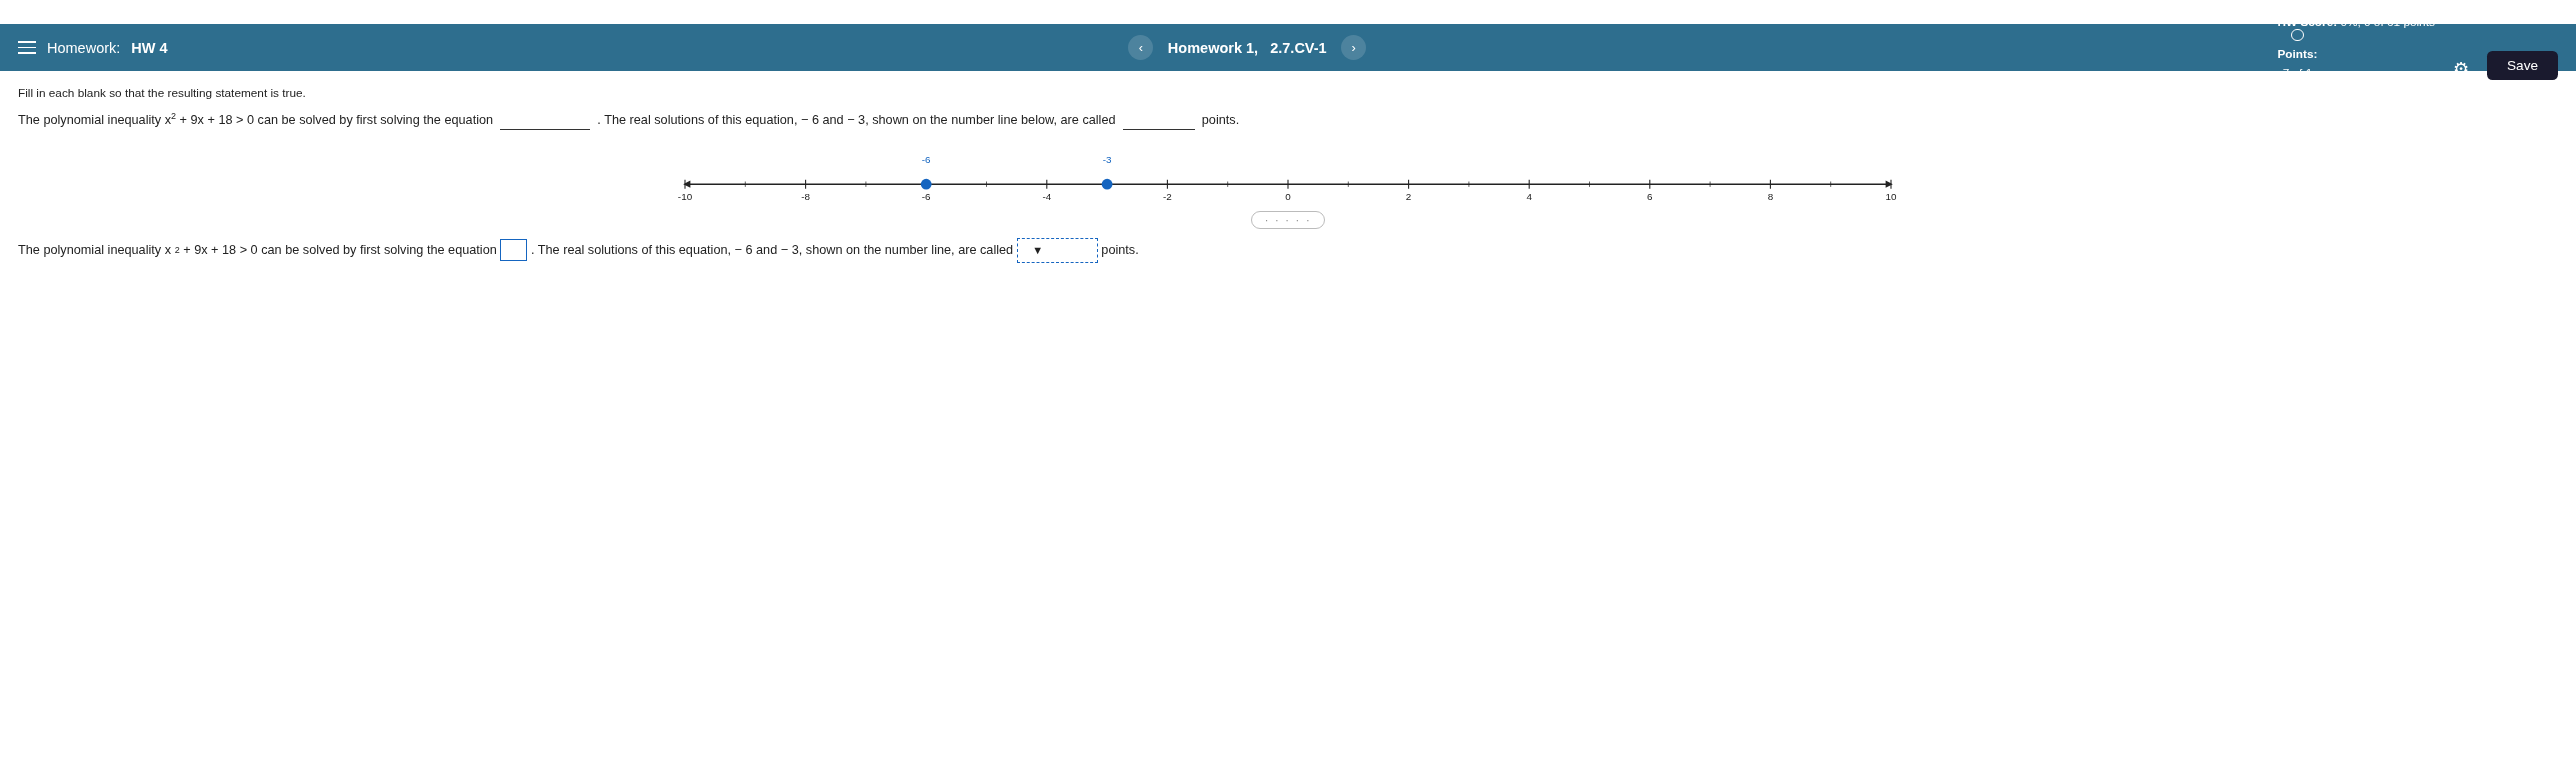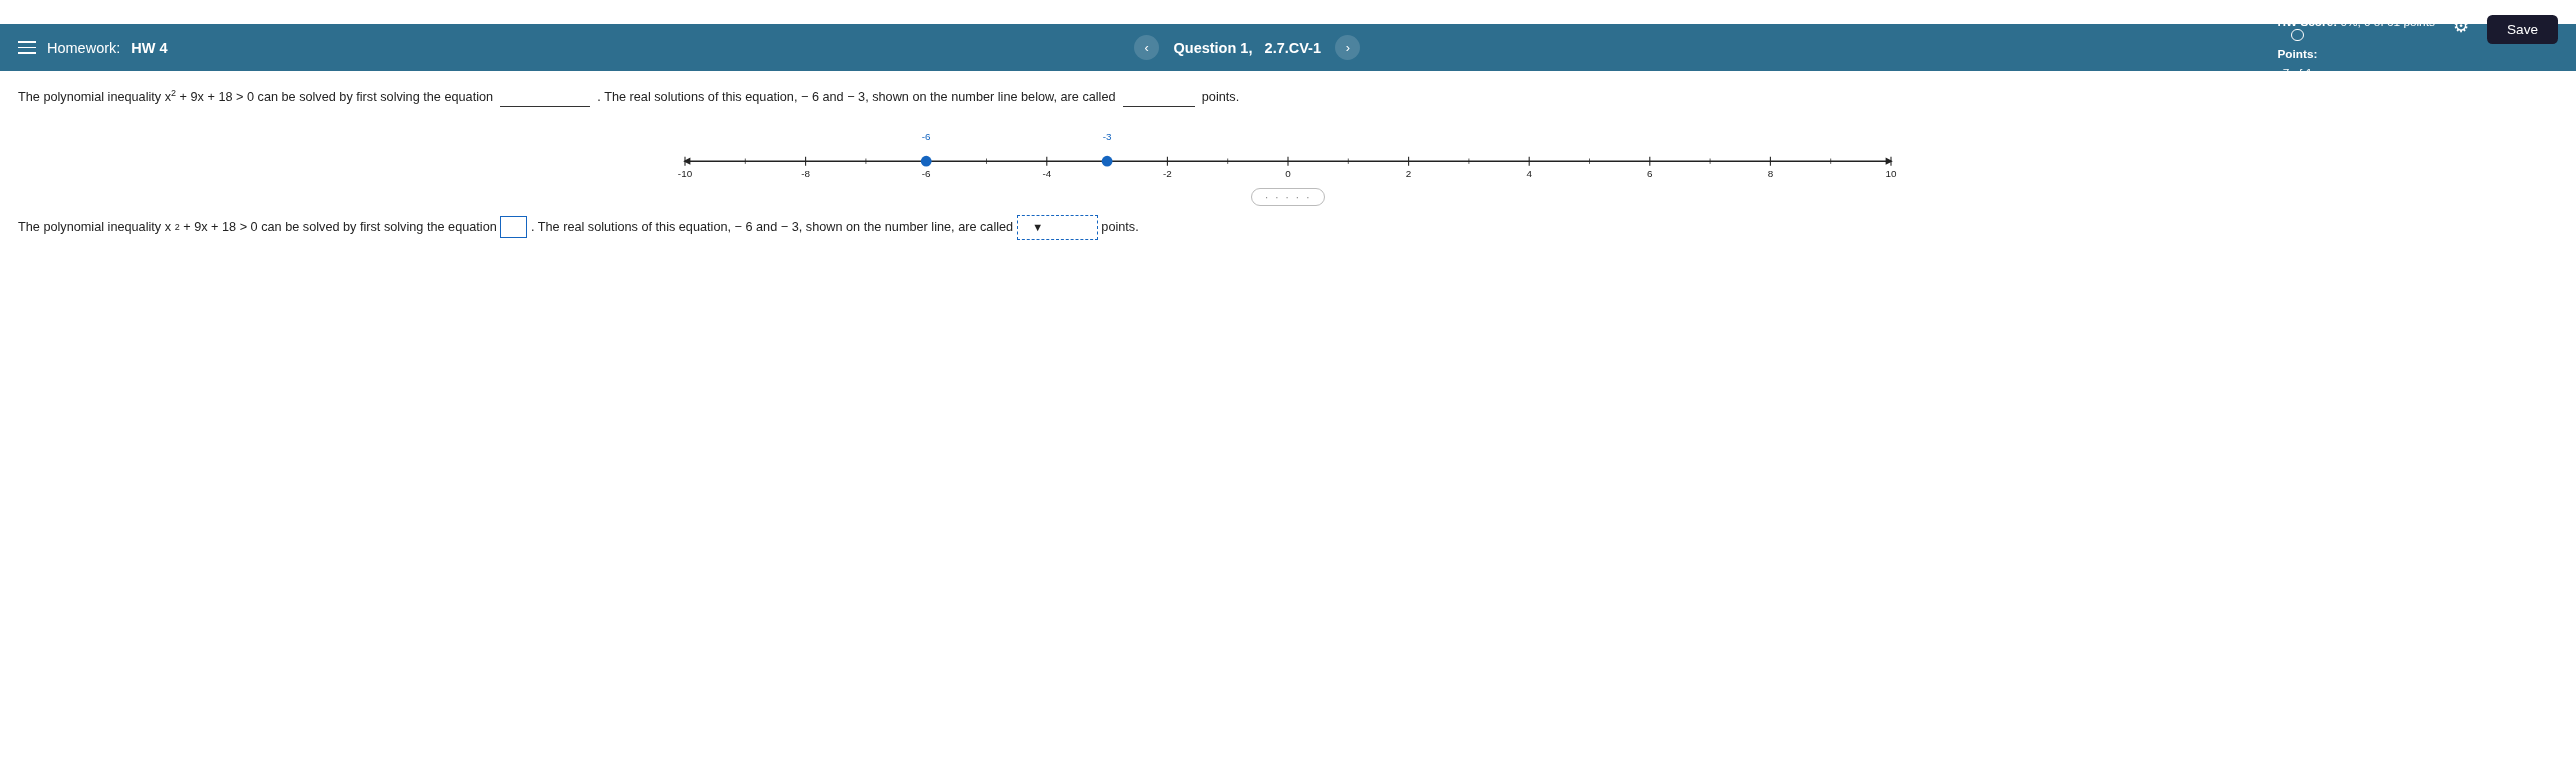--- a/index.html
+++ b/index.html
@@ -60,21 +60,21 @@
       display: flex;
       align-items: center;
       justify-content: center;
     }
     .header-question {
       font-size: 14.5px;
       font-weight: bold;
     }
     .header-right {
       display: flex;
-      align-items: flex-start;
+      align-items: flex-end;
       gap: 18px;
       min-width: 253px;
       justify-content: flex-end;
     }
     .score-block {
       display: flex;
       flex-direction: column;
       align-items: flex-start;
       font-size: 11.8px;
     }
@@ -210,21 +210,21 @@
       <span></span>
         <span></span>
         <span></span>
     </div>
     <span class="header-hw-label">Homework:</span>
     <span class="header-hw-name">HW 4</span>
   </div>
   <div class="header-center">
     <button class="nav-arrow">‹</button>
     <span class="header-question">
-      <span>Question 1,</span>
+      <span>Homework 1,</span>
       &nbsp;
       <span>2.7.CV-1</span>
     </span>
     <button class="nav-arrow">›</button>
   </div>
   <div class="header-right">
     <div class="score-block">
       <span>
         <strong>HW Score:</strong>
         <span>0%, 0 of 61 points</span>
@@ -234,20 +234,21 @@
         <strong>Points:</strong>
         <span>7 of 1</span>
       </div>
     </div>
     <button class="gear-btn">⚙</button>
     <button class="save-btn">Save</button>
   </div>
 </header>
 
 <main class="main">
+  <p class="instruction">Fill in each blank so that the resulting statement is true.</p>
 
   <div class="problem-text">
     <span>The polynomial inequality x</span><sup>2</sup><span> + 9x + 18 &gt; 0 can be solved by first solving the equation</span>
     <span class="blank-line"></span>
     <span>. The real solutions of this equation,  − 6 and  − 3, shown on the number line below, are called</span>
     <span class="blank-line2"></span>
     <span>points.</span>
   </div>
 
   <div class="numberline-container">

